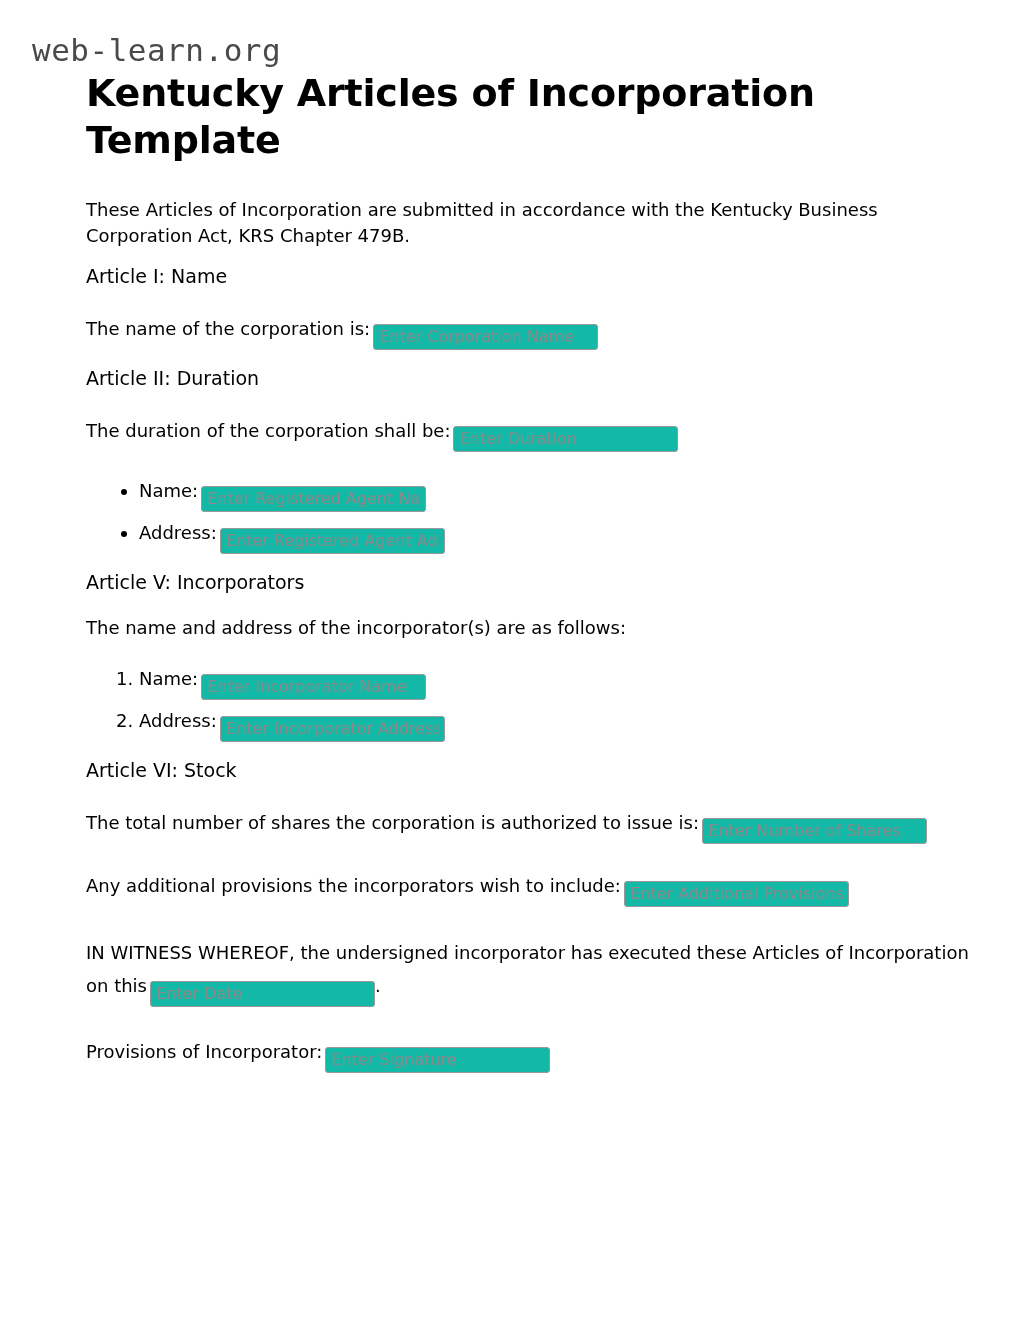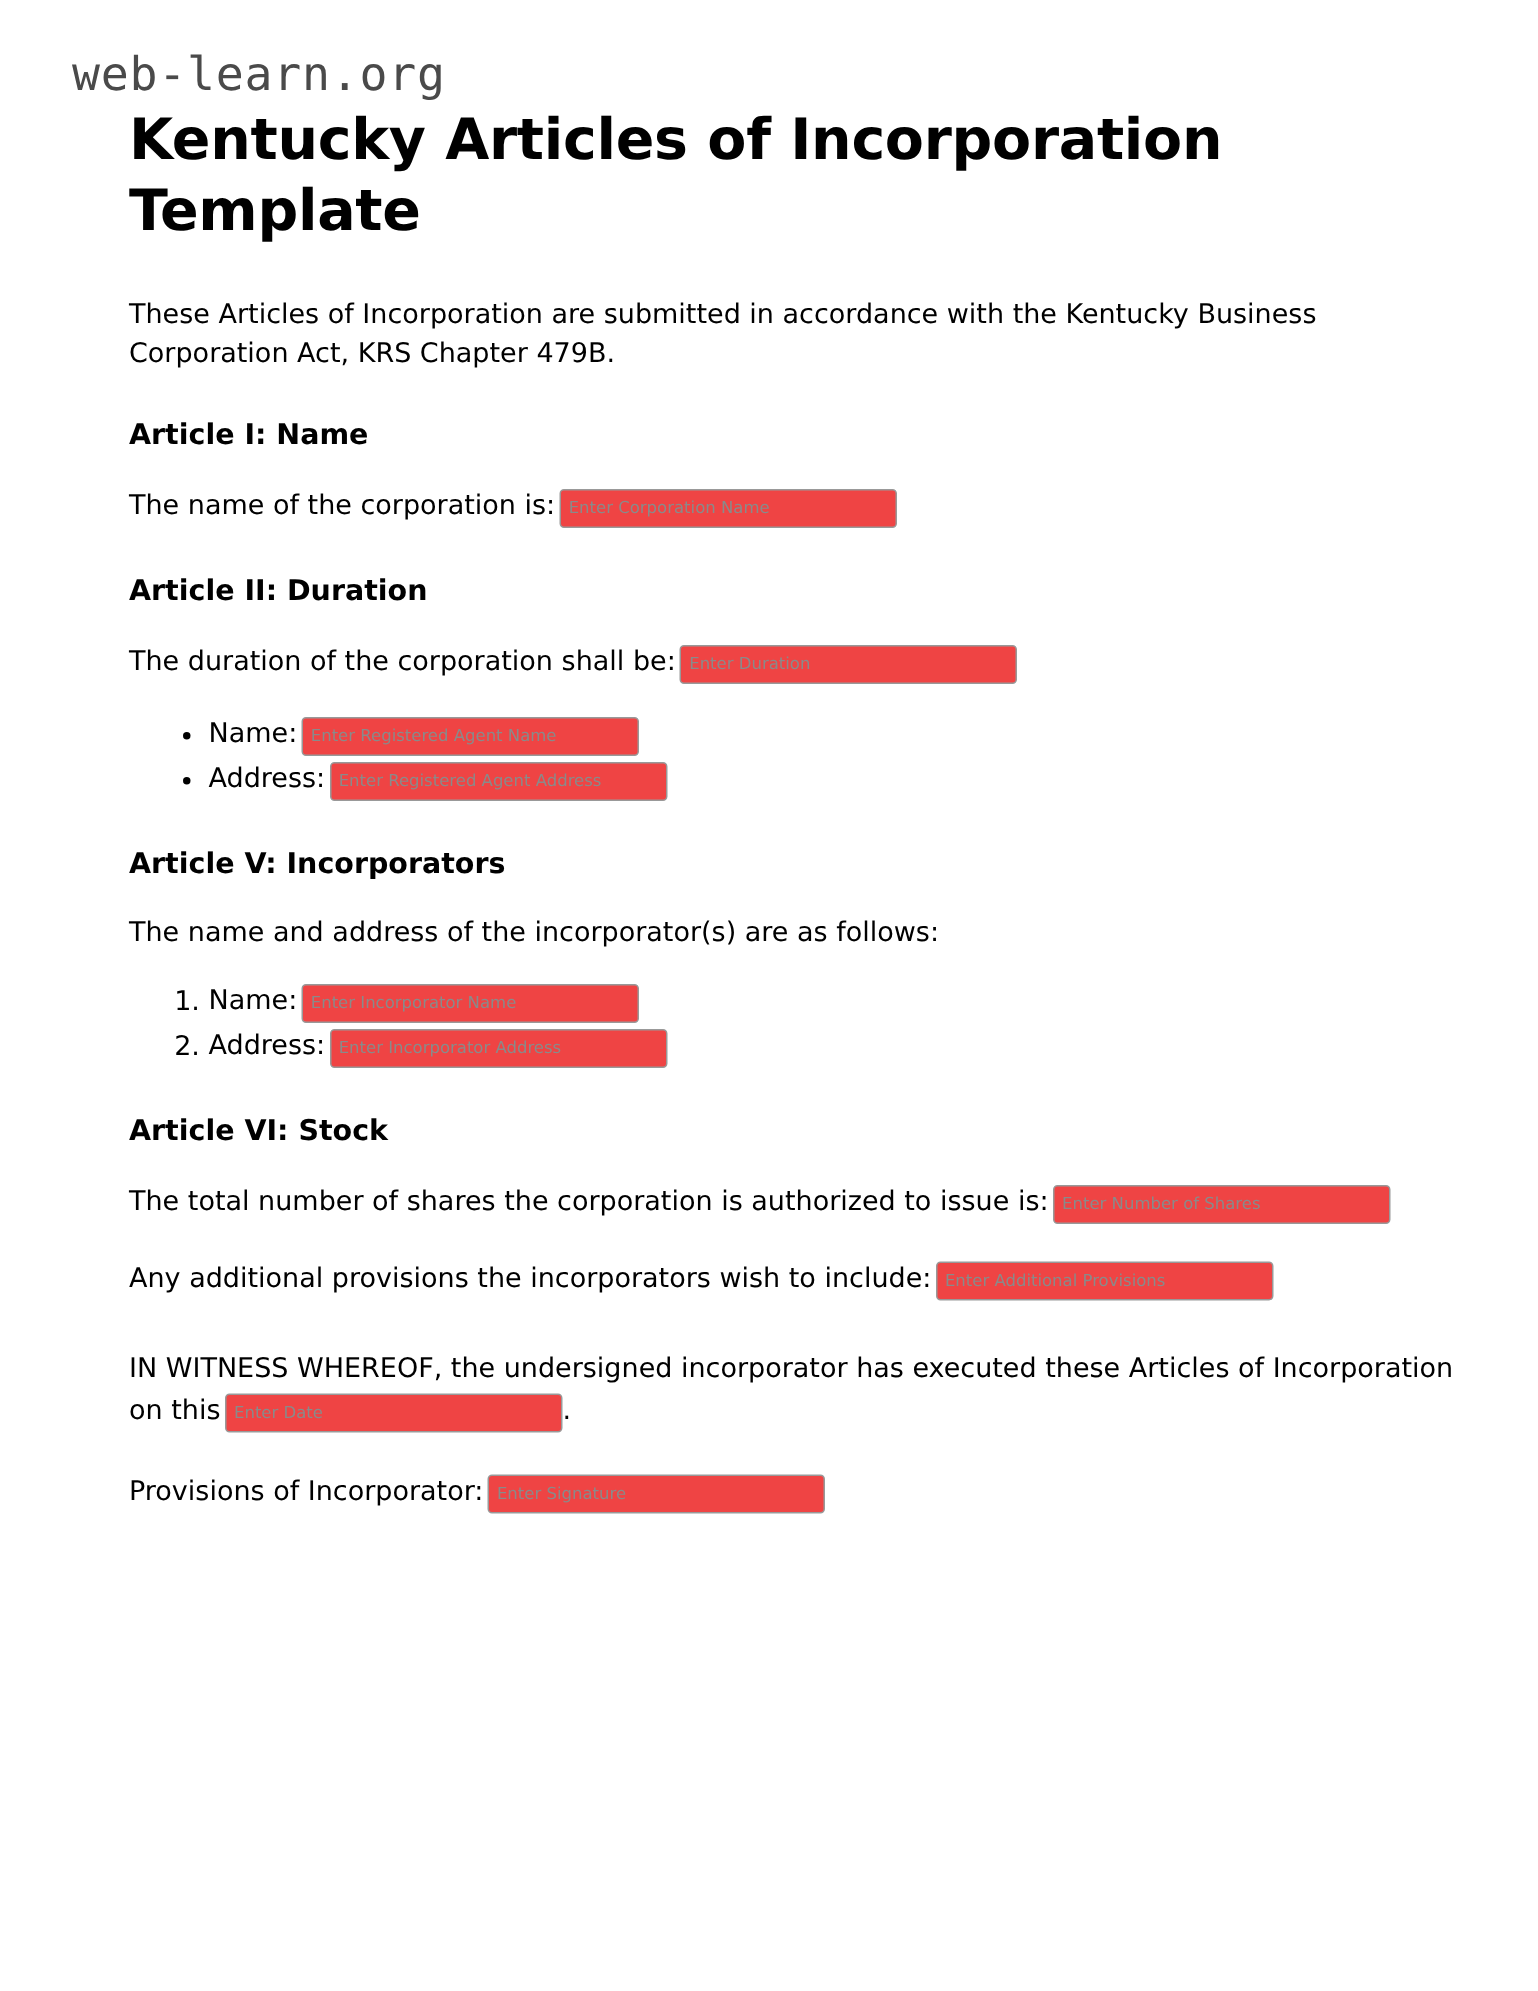--- a/index.html
+++ b/index.html
@@ -19,21 +19,21 @@
     position: relative;
     width: 1025px;
     min-height: 1327px;
     box-sizing: border-box;
     padding: 0;
   }
 
   
   .site-logo {
     position: absolute;
-    left: 48px;
+    left: 32px;
     top: 33px;
     font-family: "DejaVu Sans Mono", "Liberation Mono", monospace;
     font-size: 31px;
     line-height: 34px;
     letter-spacing: 0.5px;
     color: #4a4a4a;
     white-space: nowrap;
   }
 
   .content {
@@ -52,24 +52,24 @@
   }
 
   p.intro {
     margin: 33px 0 0 0;
     font-size: 18px;
     line-height: 26px;
     max-width: 890px;
   }
 
   h2.article-heading {
-    margin: 29px 0 0 0;
+    margin: 15px 0 0 0;
     font-size: 19px;
     line-height: 24px;
-    font-weight: bold;
+    font-weight: normal;
   }
 
   p.article-line {
     margin: 21px 0 0 0;
     font-size: 18px;
     line-height: 26px;
   }
 
   p.witness {
     margin: 32px 0 0 0;
@@ -99,31 +99,31 @@
   ol.field-list li {
     font-size: 18px;
     line-height: 28px;
     margin: 0;
     padding: 0;
   }
 
   
   input.field {
     font-family: "DejaVu Sans", "Liberation Sans", sans-serif;
-    font-size: 11px;
+    font-size: 16px;
     line-height: 18px;
     color: #222;
-    background: #ef4444;
+    background: #14b8a6;
     border: 1px solid #999999;
     border-radius: 3px;
     padding: 3px 5px;
     width: 213px;
     box-sizing: content-box;
     vertical-align: middle;
-    margin: 4px 0 0 3px;
+    margin: 16px 0 0 3px;
     position: relative;
     top: -1px;
   }
   input.field::placeholder {
     color: #8a8a8a;
     opacity: 1;
   }
 </style>
 </head>
 <body>

